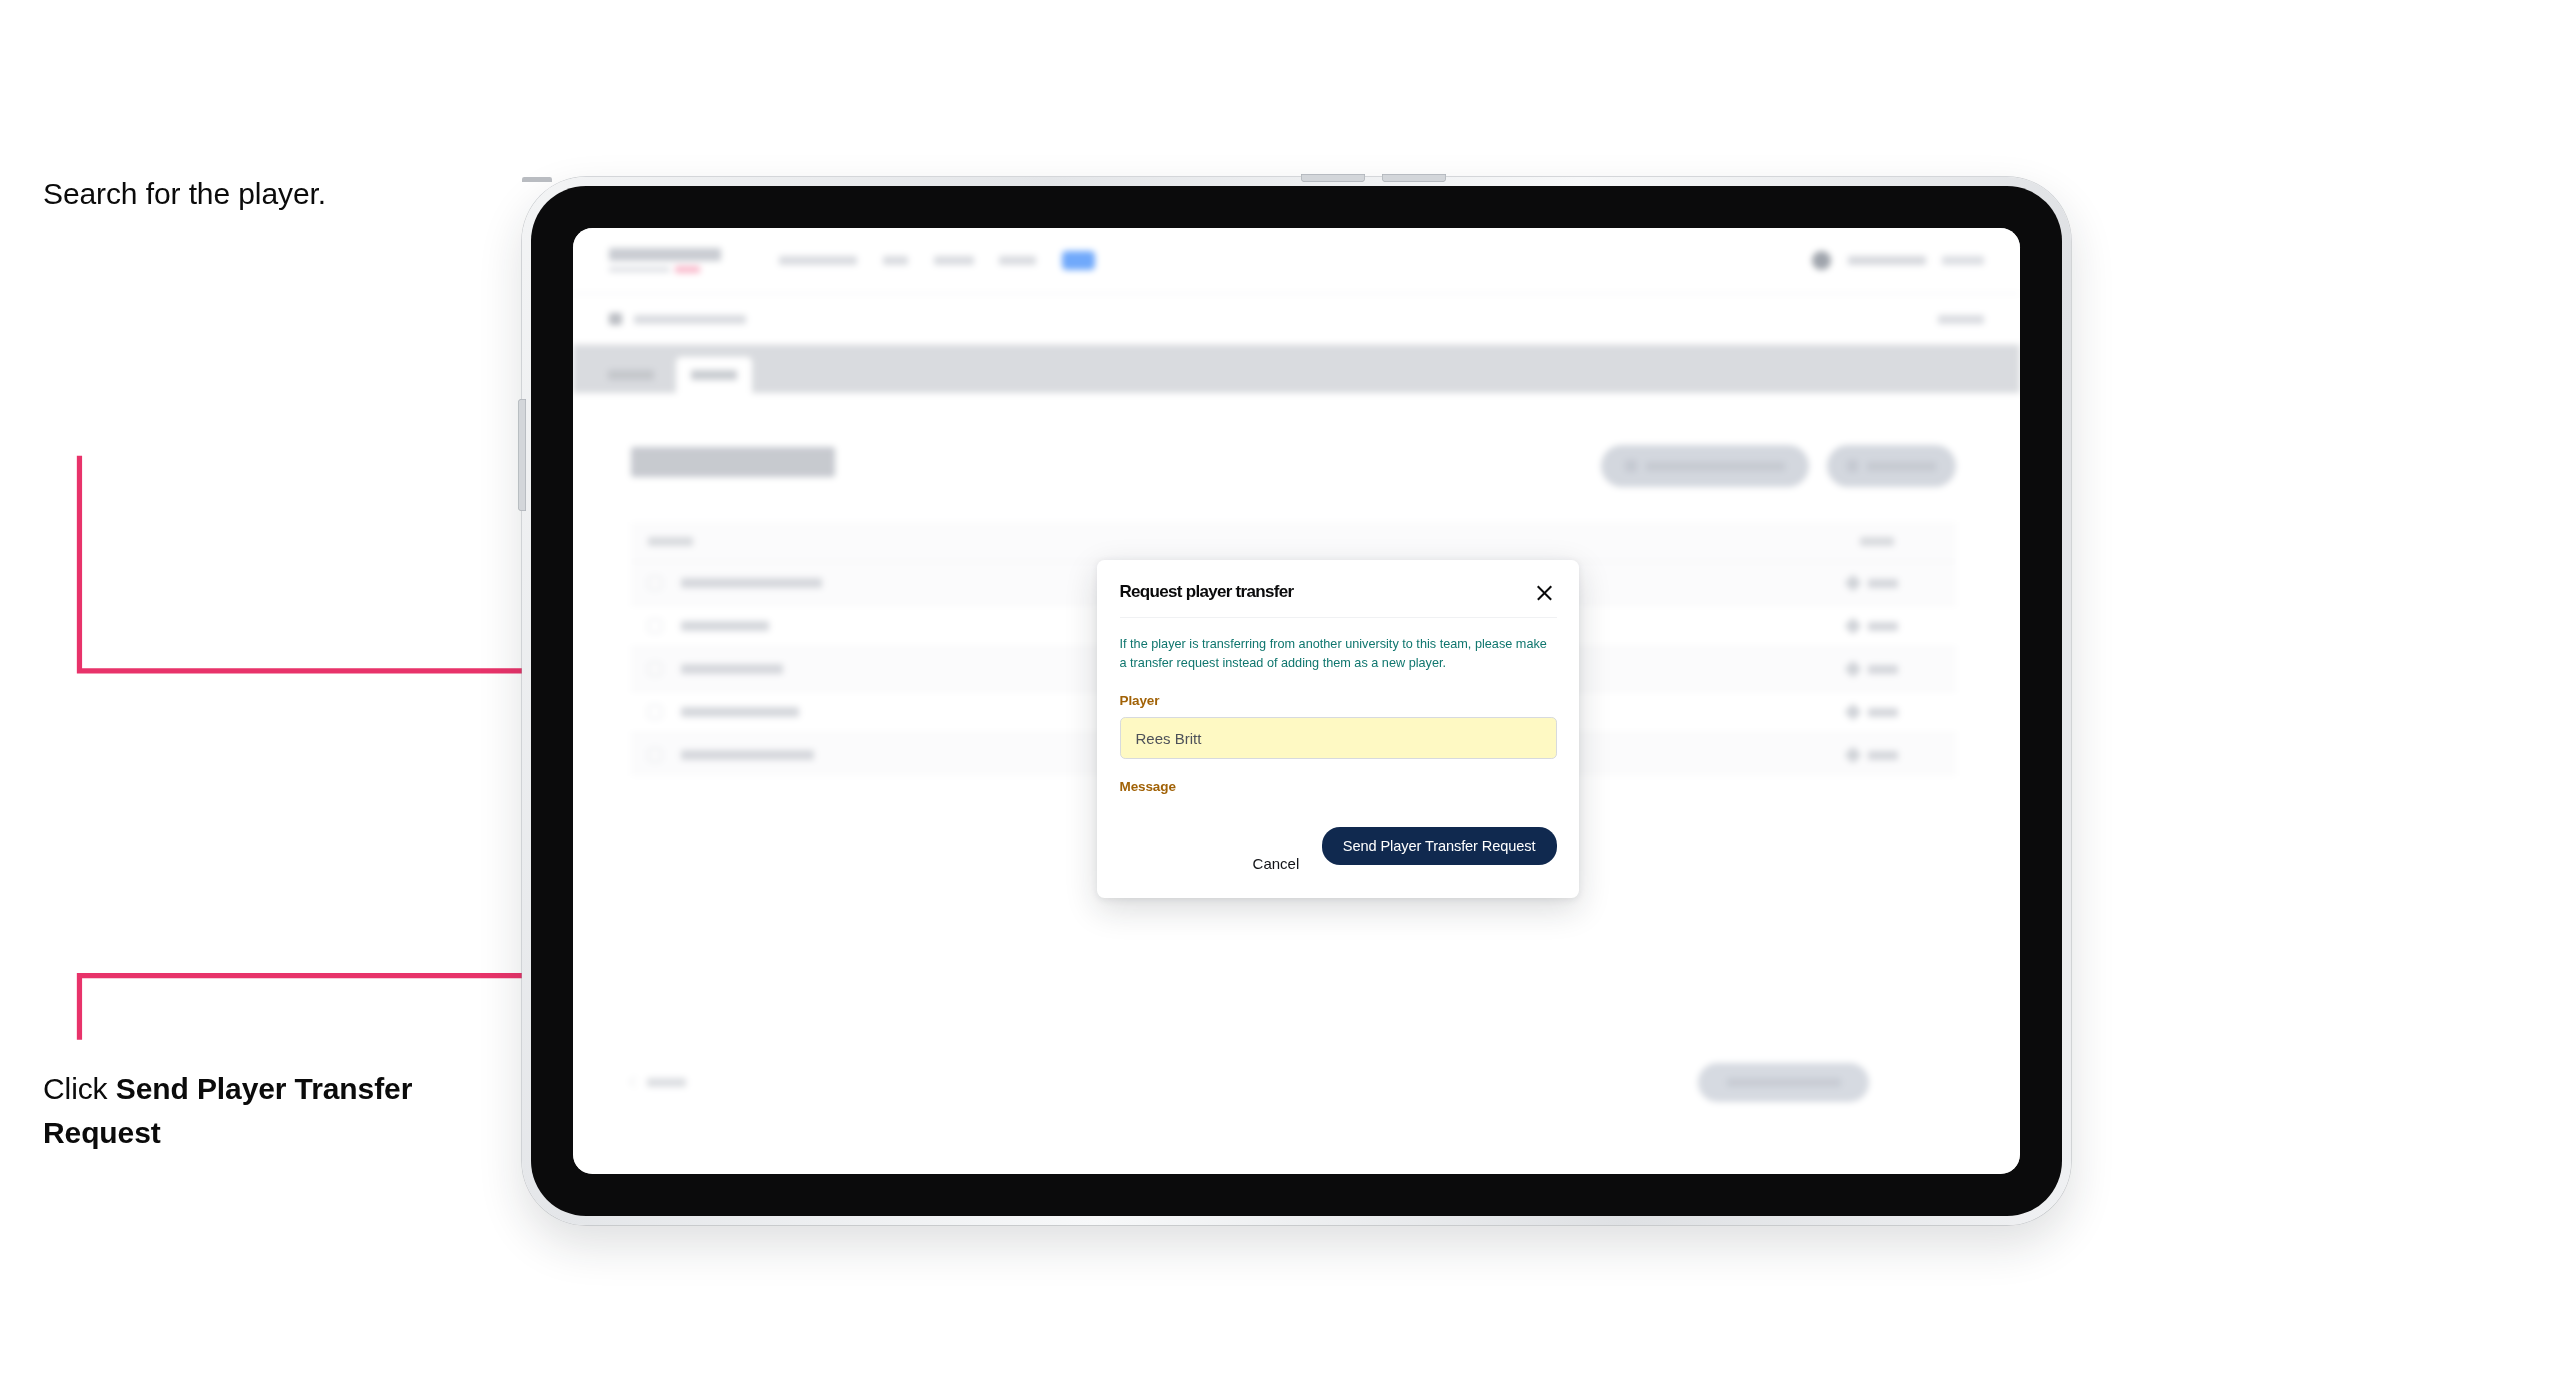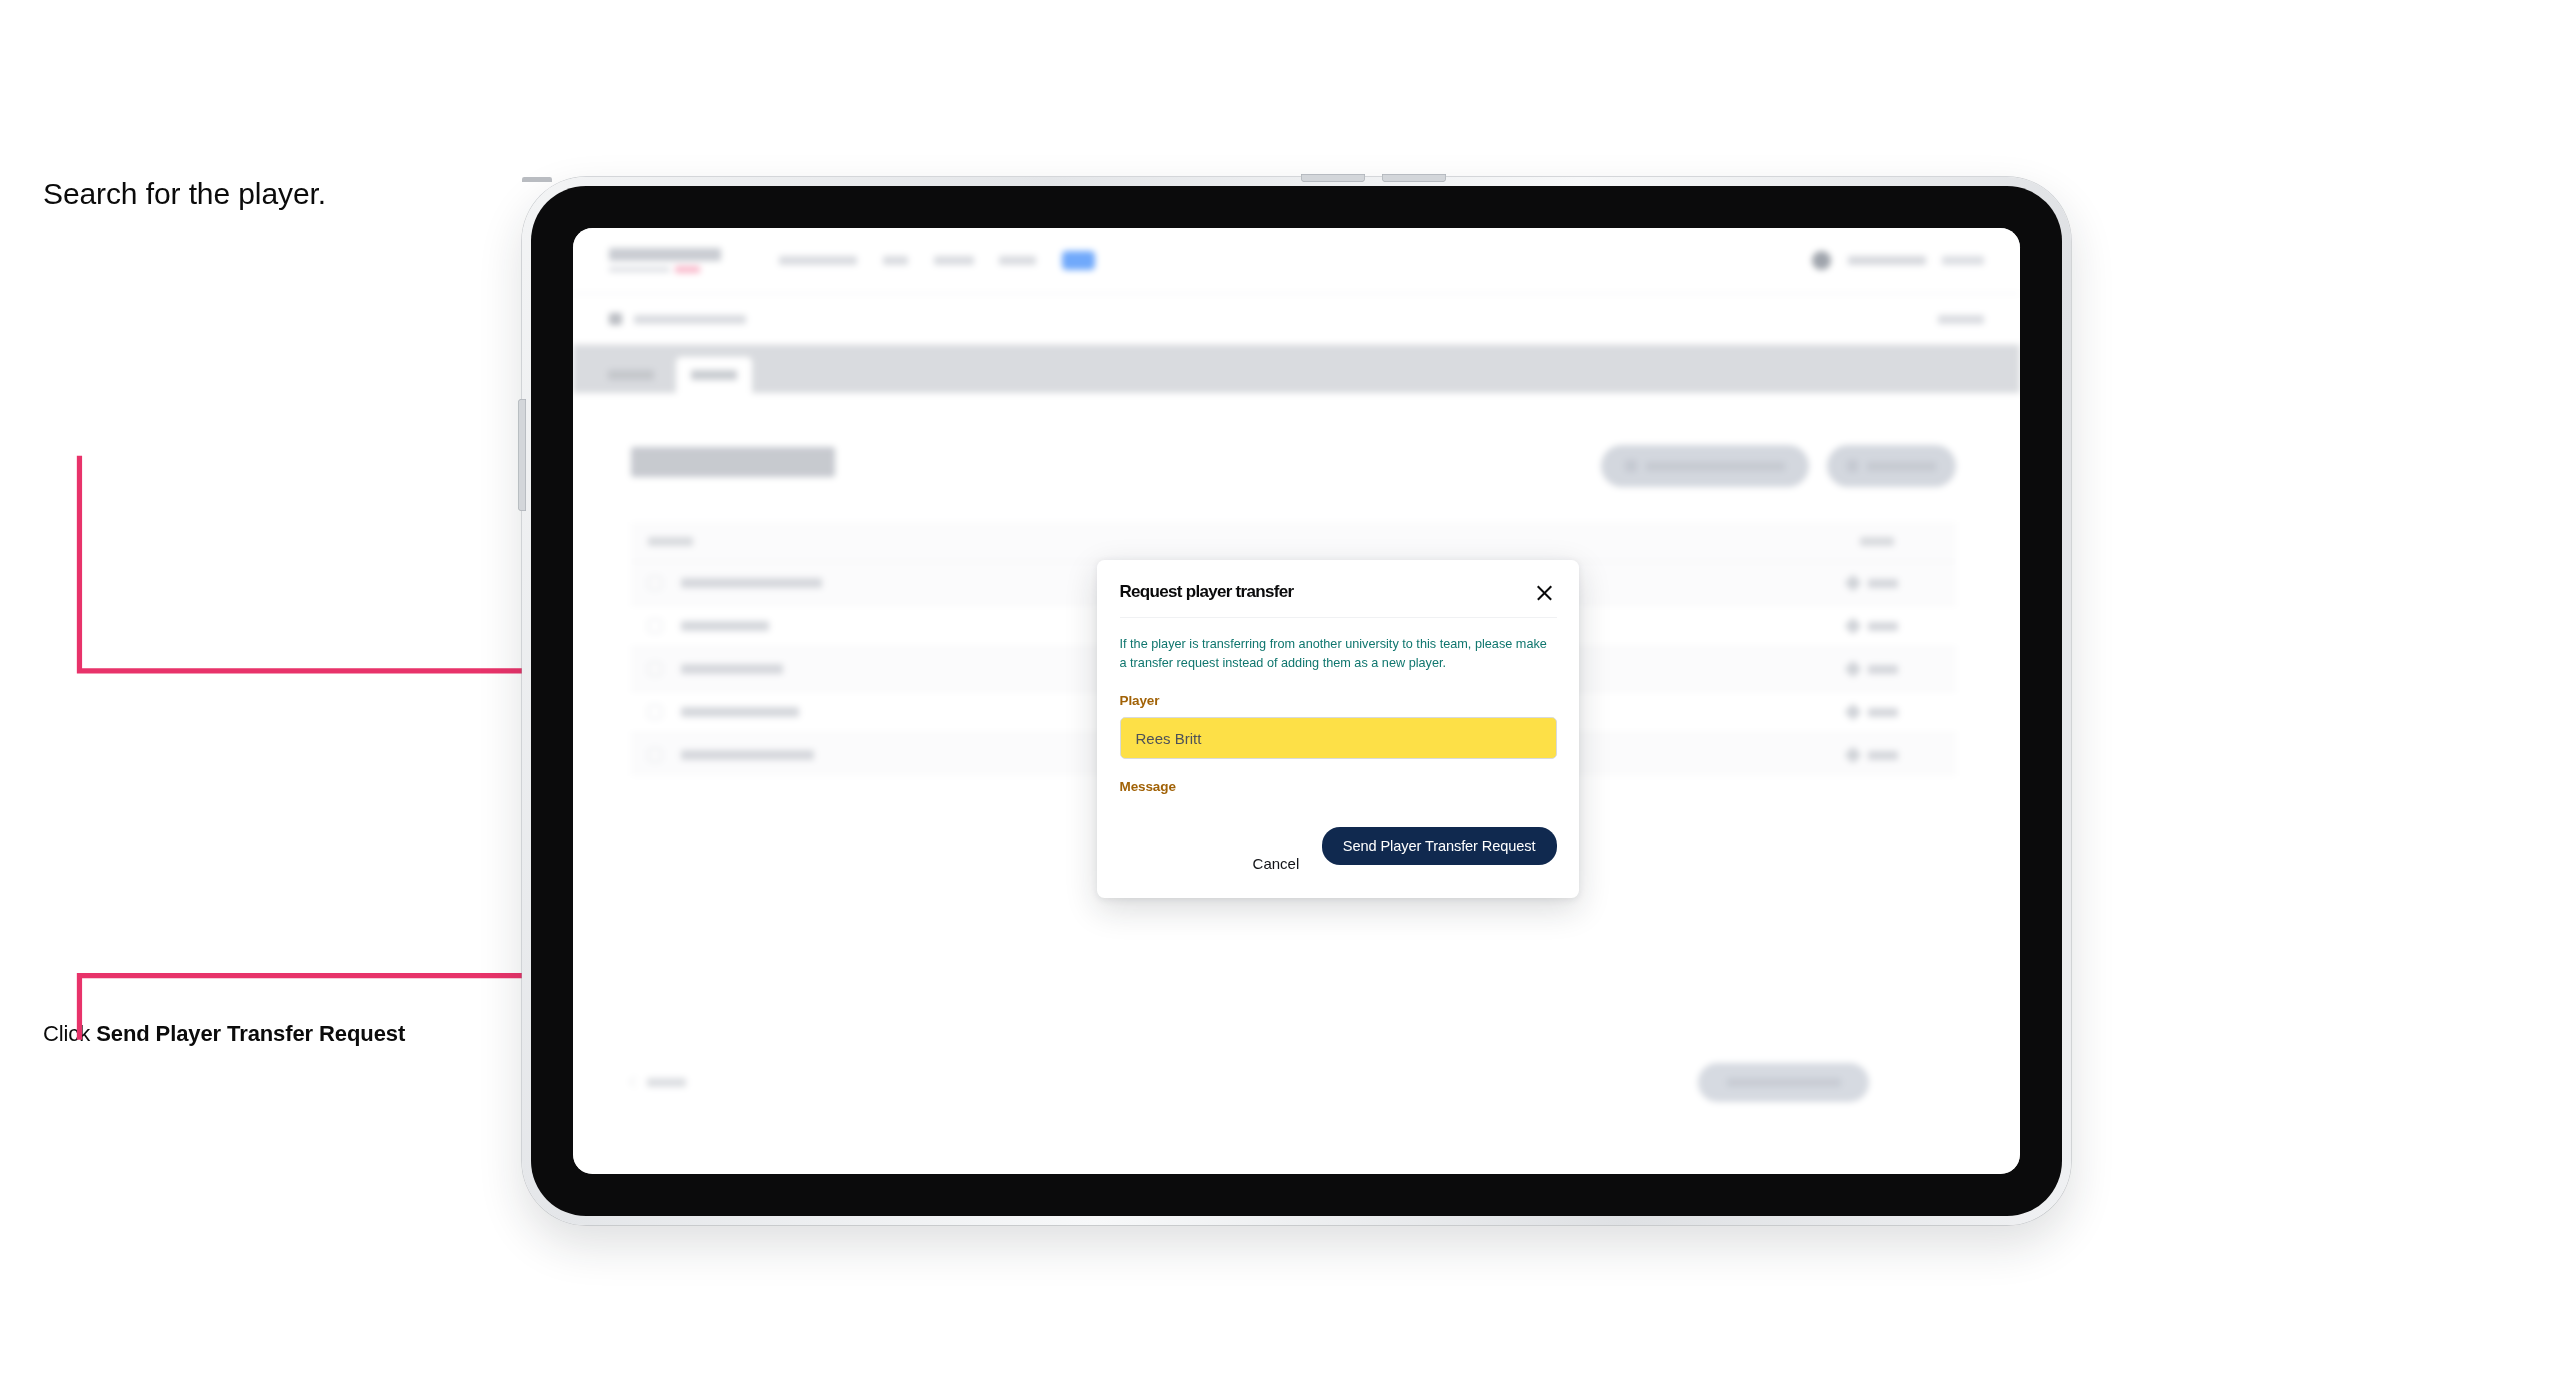--- a/index.html
+++ b/index.html
@@ -35,22 +35,22 @@
   }
   #anno-message {
     left: 43px;
     top: 276px;
     font-size: 30px;
     line-height: 1.52;
     width: 434px;
   }
   #anno-click {
     left: 43px;
-    top: 1018px;
-    font-size: 22px;
+    top: 1067px;
+    font-size: 30px;
     line-height: 1.45;
     width: 419px;
   }
   #anno-click .strong { font-weight: bold; }
 
   
   .arrow-layer {
     position: absolute;
     left: 0; top: 0;
     width: 2576px; height: 1386px;
@@ -333,21 +333,21 @@
     color: #a16207;
     letter-spacing: -0.1px;
   }
 
   .player-input {
     margin-top: 9px;
     width: 100%;
     height: 42px;
     border: 0.7px solid #d7dade;
     border-radius: 5.2px;
-    background: #fde047;
+    background: #fef9c3;
     font-family: "Liberation Sans", sans-serif;
     font-size: 15px;
     color: #4d5159;
     padding: 0 15px;
   }
 
   .message-area {
     margin-top: 9px;
     width: 100%;
     height: 102px;

